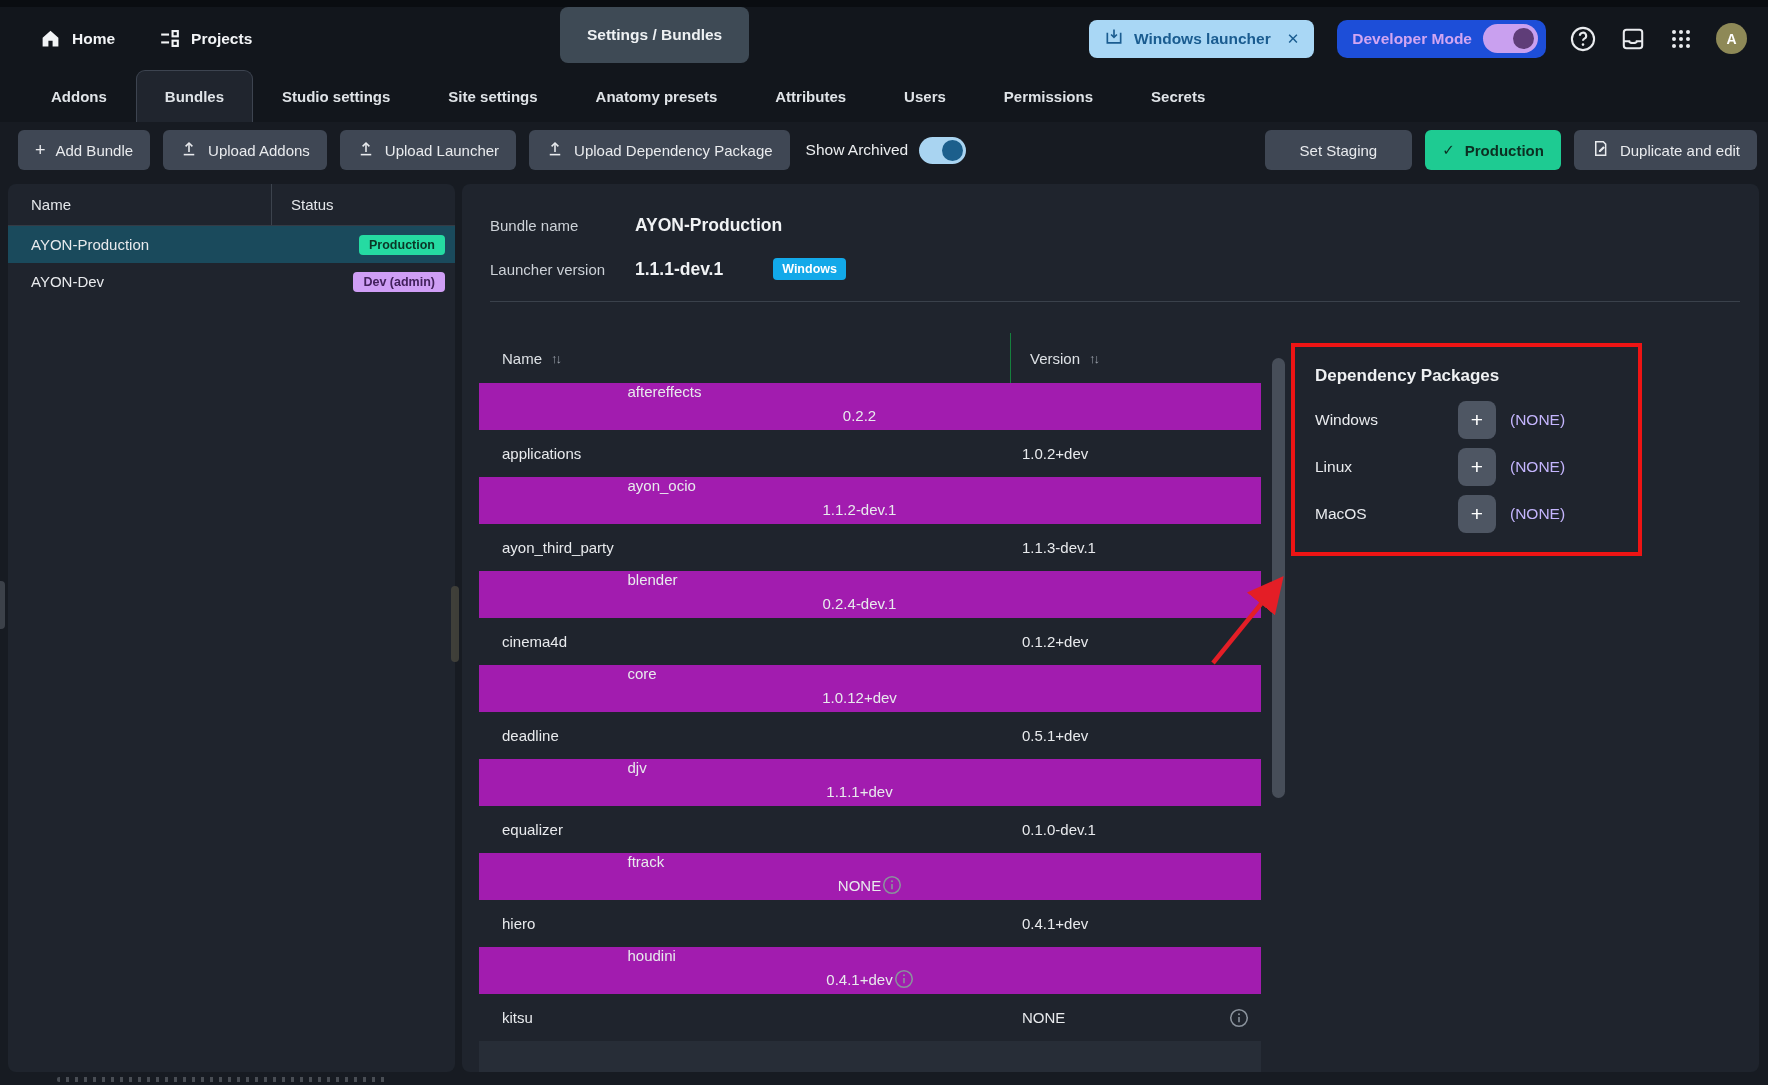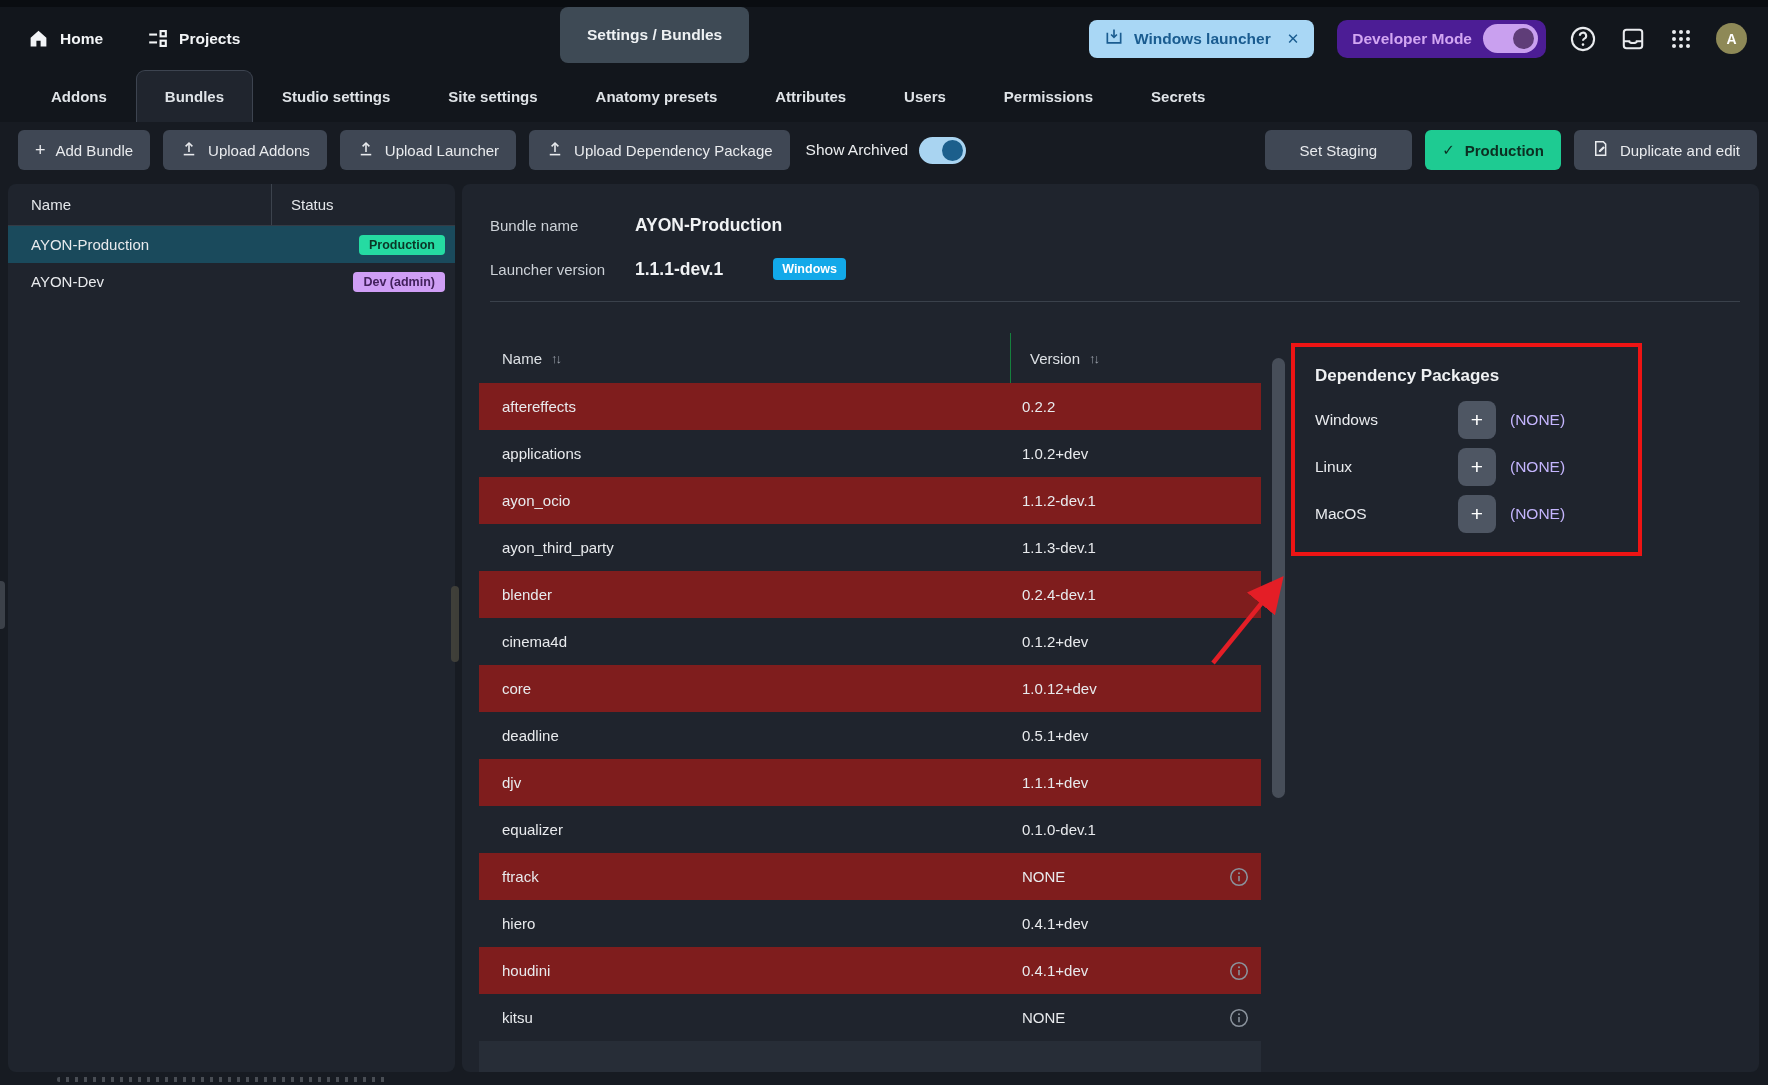--- a/index.html
+++ b/index.html
@@ -7,29 +7,29 @@
   body {
     position:relative; overflow:hidden;
     background:#171b22;
     font-family:"Liberation Sans","DejaVu Sans",sans-serif;
     color:#e8eaed; font-size:15px;
     -webkit-font-smoothing:antialiased;
   }
   .window-edge { position:absolute; top:0; left:0; right:0; height:7px; background:#0a0d11; z-index:6; }
 
   
-  .topbar { position:absolute; top:7px; left:0; right:0; height:63px; background:#12161c; display:flex; align-items:center; padding-left:28px; z-index:4; }
+  .topbar { position:absolute; top:7px; left:0; right:0; height:63px; background:#12161c; display:flex; align-items:center; padding-left:40px; z-index:4; }
   .nav-item { display:flex; align-items:center; gap:11px; font-size:15.5px; font-weight:700; color:#f2f4f6; cursor:pointer; }
   .nav-item + .nav-item { margin-left:44px; }
   .nav-item svg { display:block; }
   .center-title { position:absolute; left:560px; top:0; height:56px; background:#3e4a55; border-radius:8px; display:flex; align-items:center; padding:0 27px; font-weight:600; font-size:15.5px; color:#eef1f3; }
   .top-right { margin-left:auto; display:flex; align-items:center; gap:23px; padding-right:21px; }
   .dl-btn { height:38px; background:#a9d7f5; color:#1a5c90; border-radius:8px; display:flex; align-items:center; gap:10px; padding:0 15px; font-weight:600; font-size:15.5px; cursor:pointer; }
   .dl-close { font-size:15px; margin-left:6px; cursor:pointer; }
-  .dev-pill { height:38px; background:#4c1d95; border-radius:10px; display:flex; align-items:center; gap:11px; padding:0 8px 0 15px; color:#d2a6f2; font-weight:600; font-size:15.5px; }
+  .dev-pill { height:38px; background:#1d4ed8; border-radius:10px; display:flex; align-items:center; gap:11px; padding:0 8px 0 15px; color:#d2a6f2; font-weight:600; font-size:15.5px; }
   .dev-toggle { width:55px; height:29px; border-radius:15px; background:#c9a0ef; position:relative; cursor:pointer; }
   .dev-toggle .knob { position:absolute; right:4px; top:4px; width:21px; height:21px; background:#5f3d78; border-radius:50%; }
   .icon-btn { color:#e9ebee; cursor:pointer; display:flex; }
   .avatar { width:31px; height:31px; border-radius:50%; background:#8e8957; color:#fff; display:flex; align-items:center; justify-content:center; font-size:14px; font-weight:600; cursor:pointer; }
 
   
   .tabbar { position:absolute; top:70px; left:0; right:0; height:52px; background:#12161c; display:flex; align-items:stretch; padding-left:22px; z-index:4; }
   .tab { display:flex; align-items:center; padding:0 28px; font-weight:600; font-size:15px; color:#dfe3e7; border:1px solid transparent; border-bottom:none; border-radius:9px 9px 0 0; cursor:pointer; }
   .tab.active { background:#20252e; border-color:#3d4450; }
 
@@ -62,21 +62,21 @@
   .detail-value { font-size:17.5px; font-weight:700; color:#f0f2f4; }
   .platform-badge { margin-left:50px; background:#12a9e9; color:#fff; font-size:12.5px; font-weight:600; padding:4px 9px; border-radius:4px; }
   .h-divider { position:absolute; left:28px; right:19px; top:117px; height:1px; background:#3a414b; }
 
   .addon-table { position:absolute; left:17px; top:149px; width:782px; bottom:0; overflow:hidden; }
   .at-header { height:50px; display:flex; align-items:stretch; color:#dde1e5; font-size:15px; }
   .at-h-name { display:flex; align-items:center; padding-left:23px; width:531px; }
   .at-h-version { display:flex; align-items:center; padding-left:19px; border-left:1px solid #15803d; flex:1; }
   .sort-glyph { margin-left:9px; color:#9aa1aa; font-size:13px; letter-spacing:-2px; cursor:pointer; }
   .at-row { height:47px; display:flex; align-items:center; font-size:15px; color:#e8eaed; cursor:pointer; }
-  .at-row.alt { background:#7f1d1d; }
+  .at-row.alt { background:#a21caf;flex-direction:column; }
   .at-c-name { padding-left:23px; width:531px; }
   .at-c-version { padding-left:12px; flex:1; display:flex; align-items:center; }
   .info-ic { margin-left:auto; margin-right:11px; color:#8a929c; display:flex; cursor:pointer; }
   .partial-row { height:31px; background:#272d37; }
 
   .table-scrollbar { position:absolute; left:810px; top:174px; width:13px; height:440px; background:#474e59; border-radius:7px; cursor:pointer; }
 
   .dep-panel { position:absolute; left:835px; top:170px; width:337px; height:202px; padding:12px 0 0 18px; }
   .dep-title { font-size:17px; font-weight:600; color:#eef0f2; }
   .dep-rows { margin-top:15px; display:flex; flex-direction:column; gap:9px; }

